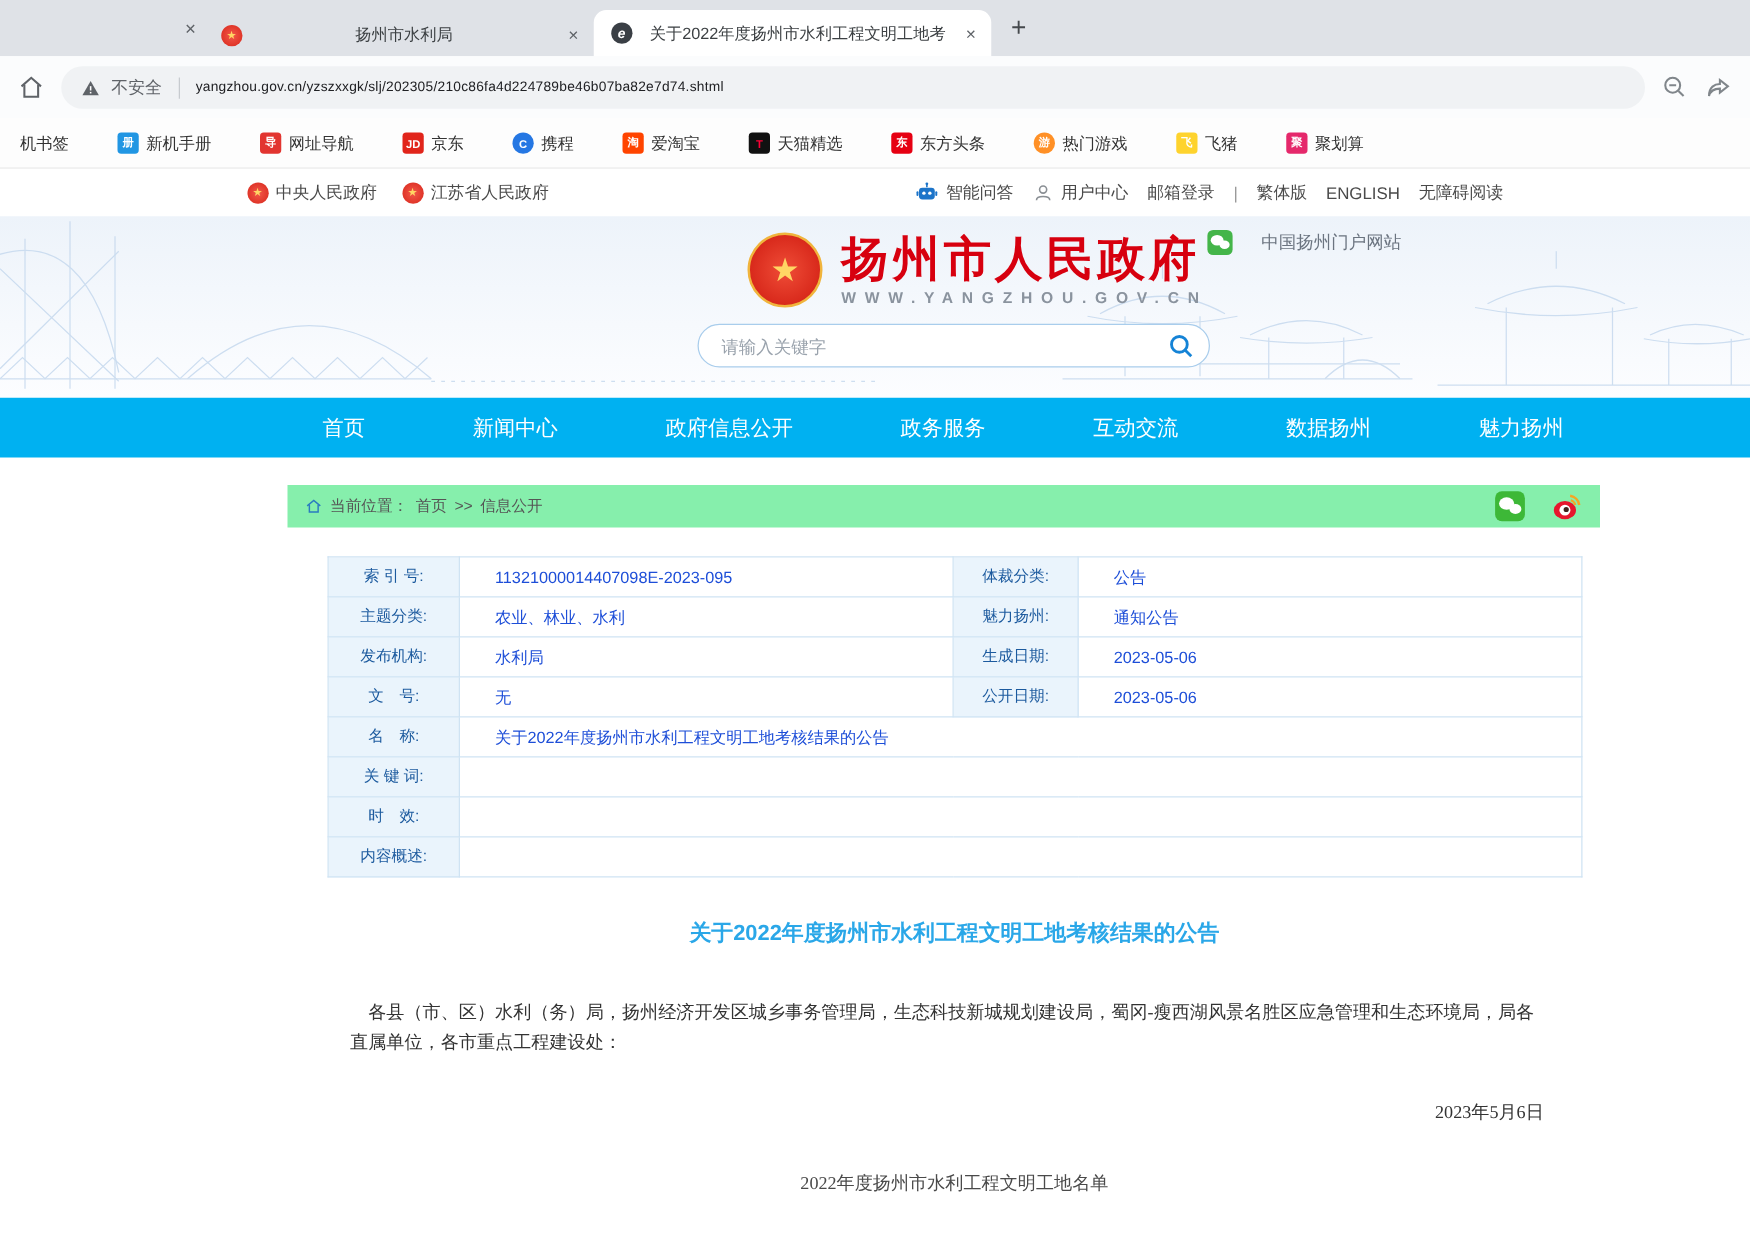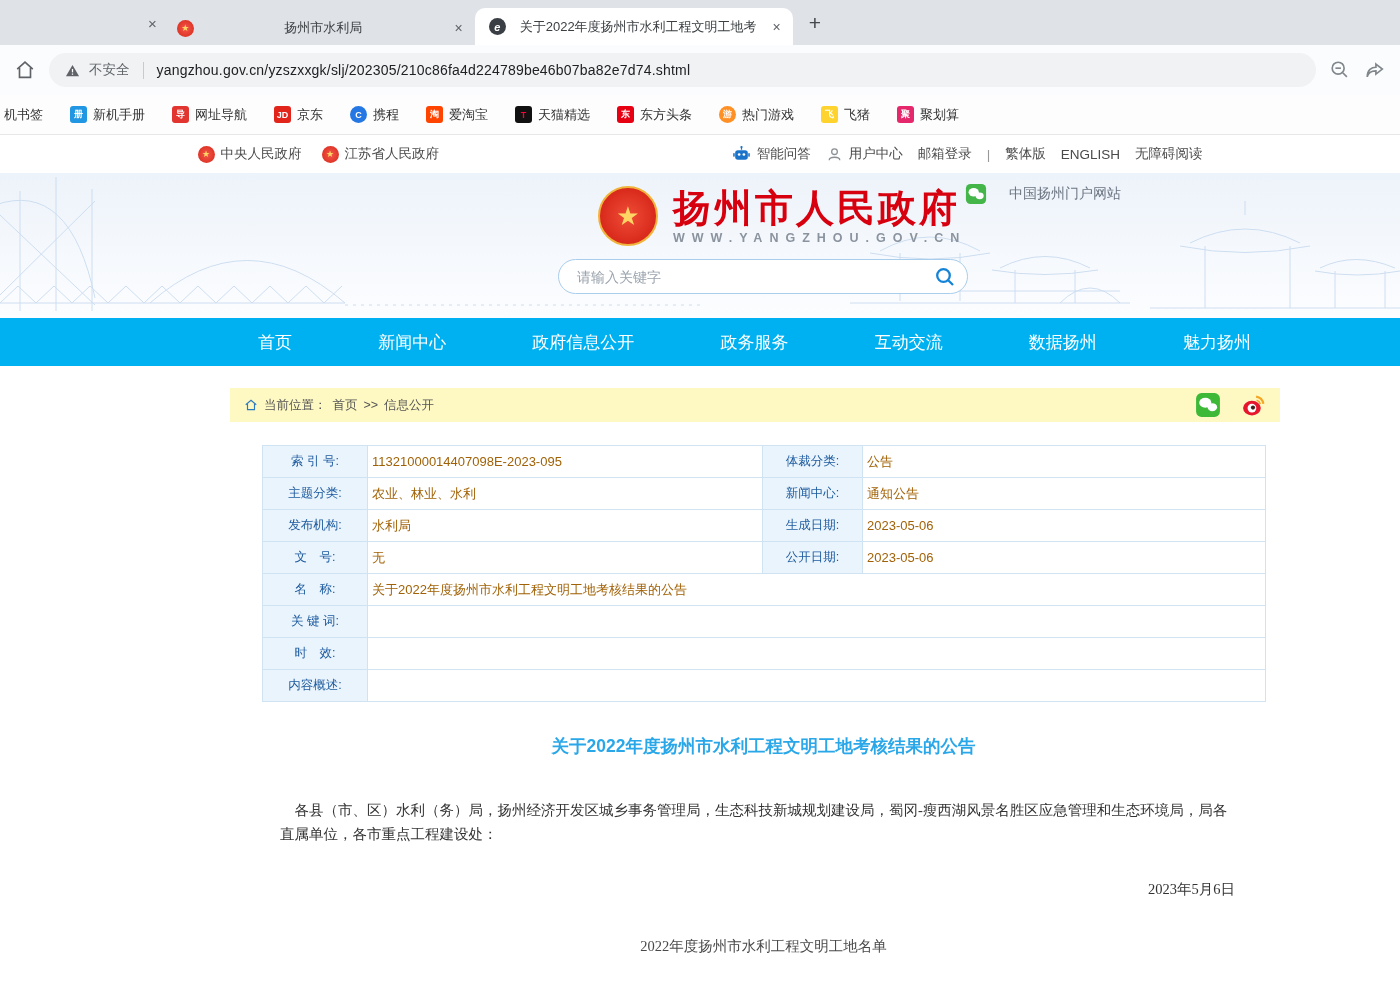--- a/index.html
+++ b/index.html
@@ -20,26 +20,26 @@
     color:#ffd664; font-size:9px; display:flex; align-items:center; justify-content:center; flex:0 0 auto;}
   .fav-dark { width:17px; height:17px; border-radius:50%; background:#3a3f45; color:#fff;
     font-size:11px; font-weight:bold; font-style:italic; display:flex; align-items:center; justify-content:center; flex:0 0 auto;}
   .newtab { font-size:21px; color:#45494d; margin:0 0 10px 16px; }
 
   .toolbar { height:50px; background:#fbfcfd; display:flex; align-items:center; padding:0 14px; gap:13px; }
   .addrpill { flex:1; height:34px; background:#f0f2f4; border-radius:17px; display:flex;
     align-items:center; padding:0 16px; gap:9px; color:#5f6368; }
   .addr-sec { font-size:13.5px; color:#5f6368; }
   .addr-div { width:1px; height:17px; background:#c7cbcf; margin:0 4px; }
-  .addr-url { color:#202124; font-size:14px; letter-spacing:.2px; }
+  .addr-url { color:#202124; font-size:11px; letter-spacing:.2px; }
   .tool-icn { display:flex; align-items:center; }
 
   .bookmarks { height:40px; background:#fdfdfd; border-bottom:1px solid #e7e7e7;
     display:flex; align-items:center; gap:27px; padding:0 4px; font-size:13px; color:#333; }
-  .bm { display:flex; align-items:center; gap:6px; white-space:nowrap; }
+  .bm { display:flex; align-items:center; gap:6px; white-space:nowrap;margin-left:12px; }
   .fv { width:17px; height:17px; border-radius:3px; color:#fff; font-size:9px; font-weight:bold;
     display:flex; align-items:center; justify-content:center; flex:0 0 auto; }
 
   
   .govbar { height:38px; background:#fff; }
   .govbar-inner { width:1005px; margin:0 auto; height:100%; display:flex; align-items:center;
     font-size:13.5px; color:#4a4a4a; }
   .gov-left { display:flex; gap:20px; }
   .gov-link { display:flex; align-items:center; gap:6px; }
   .gov-right { margin-left:auto; display:flex; align-items:center; gap:15px; color:#4a4a4a; }
@@ -64,29 +64,29 @@
   .search-btn { background:none; border:none; display:flex; align-items:center; padding:2px; }
 
   
   .nav { height:48px; background:#00b1f1; }
   .nav-inner { margin-left:252px; width:1005px; height:100%; display:flex;
     justify-content:space-between; align-items:center; }
   .nav-item { color:#fff; font-size:17px; padding:0 6px; }
 
   
   .content { width:1050px; margin-left:230px; }
-  .breadcrumb { height:34px; background:#fef9c3; display:flex; align-items:center; gap:6px;
+  .breadcrumb { height:34px; background:#86efac; display:flex; align-items:center; gap:6px;
     padding:0 14px; font-size:12.5px; color:#555; margin-top:22px; }
   .bc-right { margin-left:auto; display:flex; align-items:center; gap:20px; }
 
   table.meta { border-collapse:collapse; table-layout:fixed; width:1003px; margin:23px 0 0 32px;
     font-size:13px; }
   table.meta td { border:1px solid #cfe3f3; height:32px; }
   td.lbl { background:#eaf4fc; color:#1c5a9e; text-align:center; font-size:12.5px; }
-  td.val { padding-left:4px; color:#a16207; }
+  td.val { padding-left:28px; color:#1d4ed8; }
 
   .article { font-family:"Liberation Serif", serif; color:#333; }
   .article-title { margin:32px 15px 0 32px; text-align:center; color:#2aa7e8; font-size:17.5px;
     font-weight:bold; font-family:"Liberation Sans", sans-serif; }
   .article .bodytext { margin:40px 45px 0 50px; }
   .article p { margin:0; font-size:14.5px; line-height:24px; }
   .p1 { text-indent:1em; }
   .p2 { text-indent:2.5em; margin-top:12px !important; }
   .date { text-align:right; margin:34px 45px 16px 0; font-size:14.5px; color:#333; }
   .attach { text-align:center; margin:38px 15px 0 32px; color:#4a4a4a; font-size:14.5px; }
@@ -342,21 +342,21 @@
     <tbody>
         <tr>
       <td class="lbl">索 引 号:</td>
       <td class="val">11321000014407098E-2023-095</td>
       <td class="lbl">体裁分类:</td>
       <td class="val">公告</td>
     </tr>
     <tr>
       <td class="lbl">主题分类:</td>
       <td class="val">农业、林业、水利</td>
-      <td class="lbl">新闻中心:</td>
+      <td class="lbl">魅力扬州:</td>
       <td class="val">通知公告</td>
     </tr>
     <tr>
       <td class="lbl">发布机构:</td>
       <td class="val">水利局</td>
       <td class="lbl">生成日期:</td>
       <td class="val">2023-05-06</td>
     </tr>
     <tr>
       <td class="lbl">文　号:</td>

